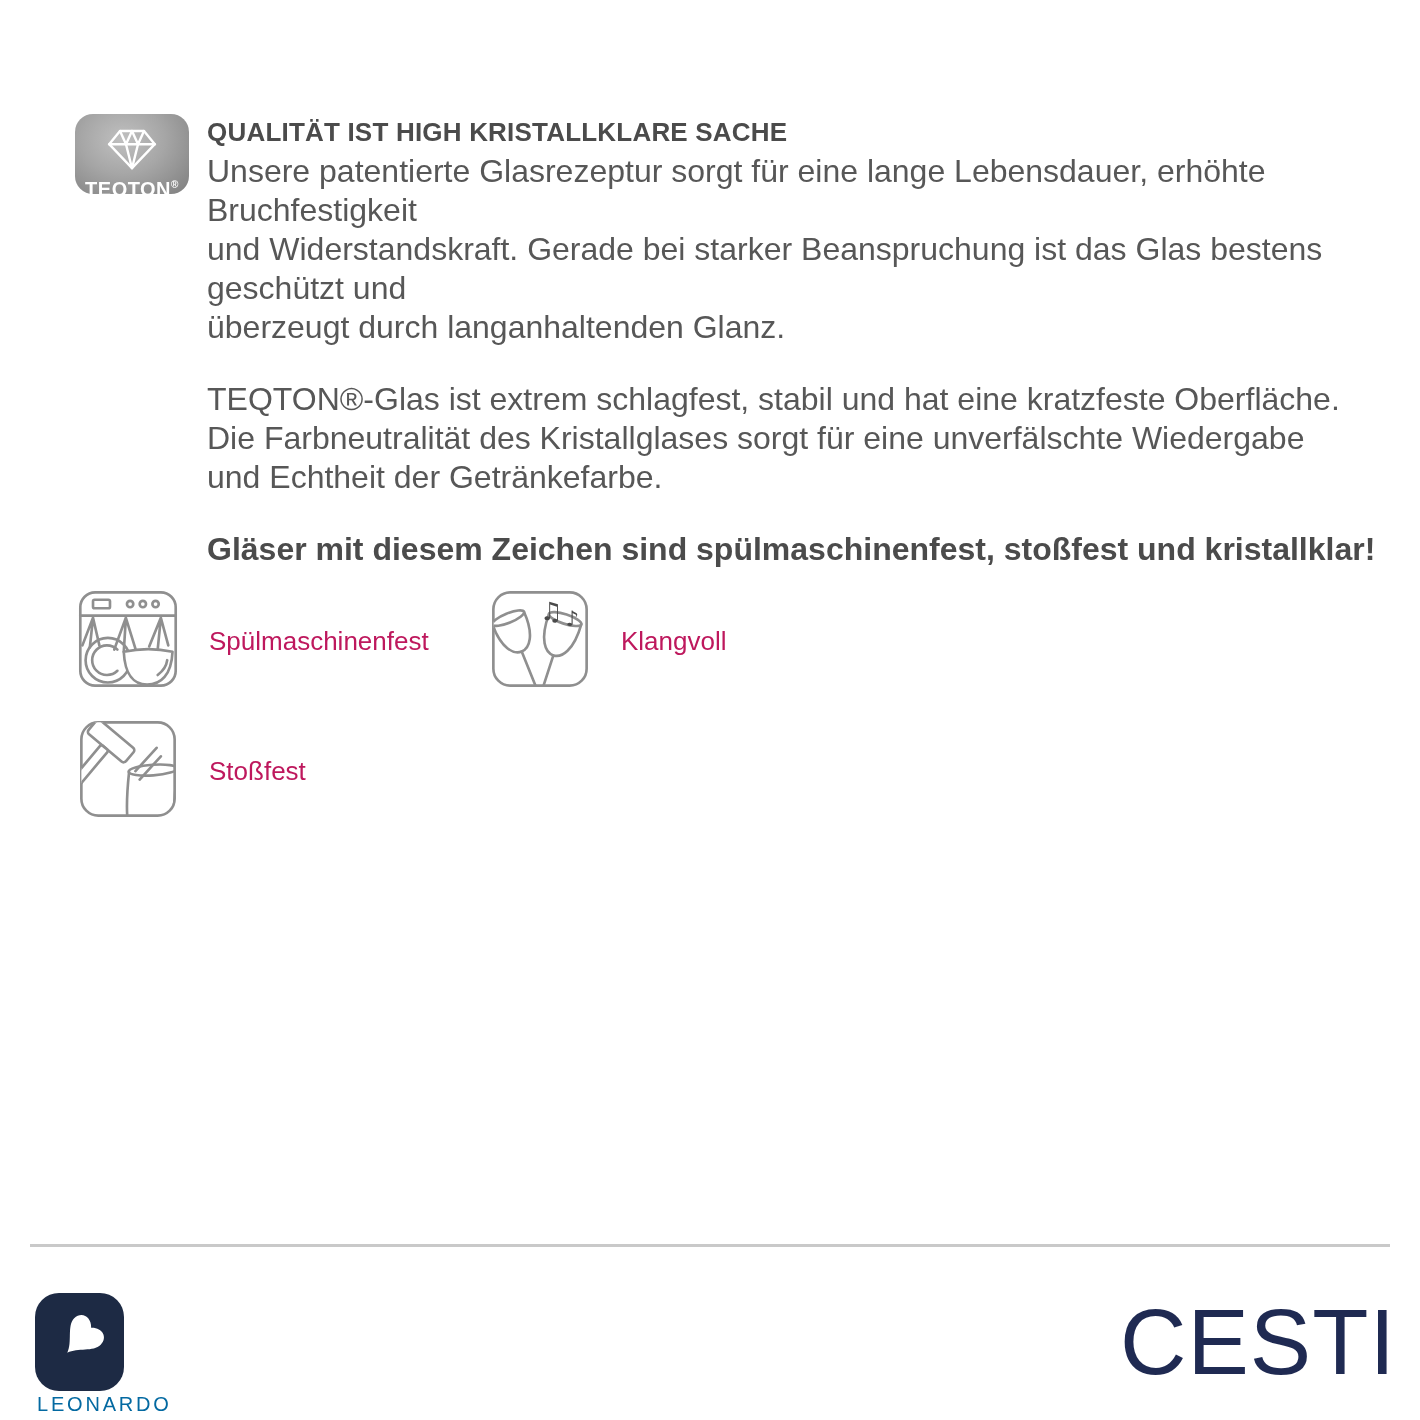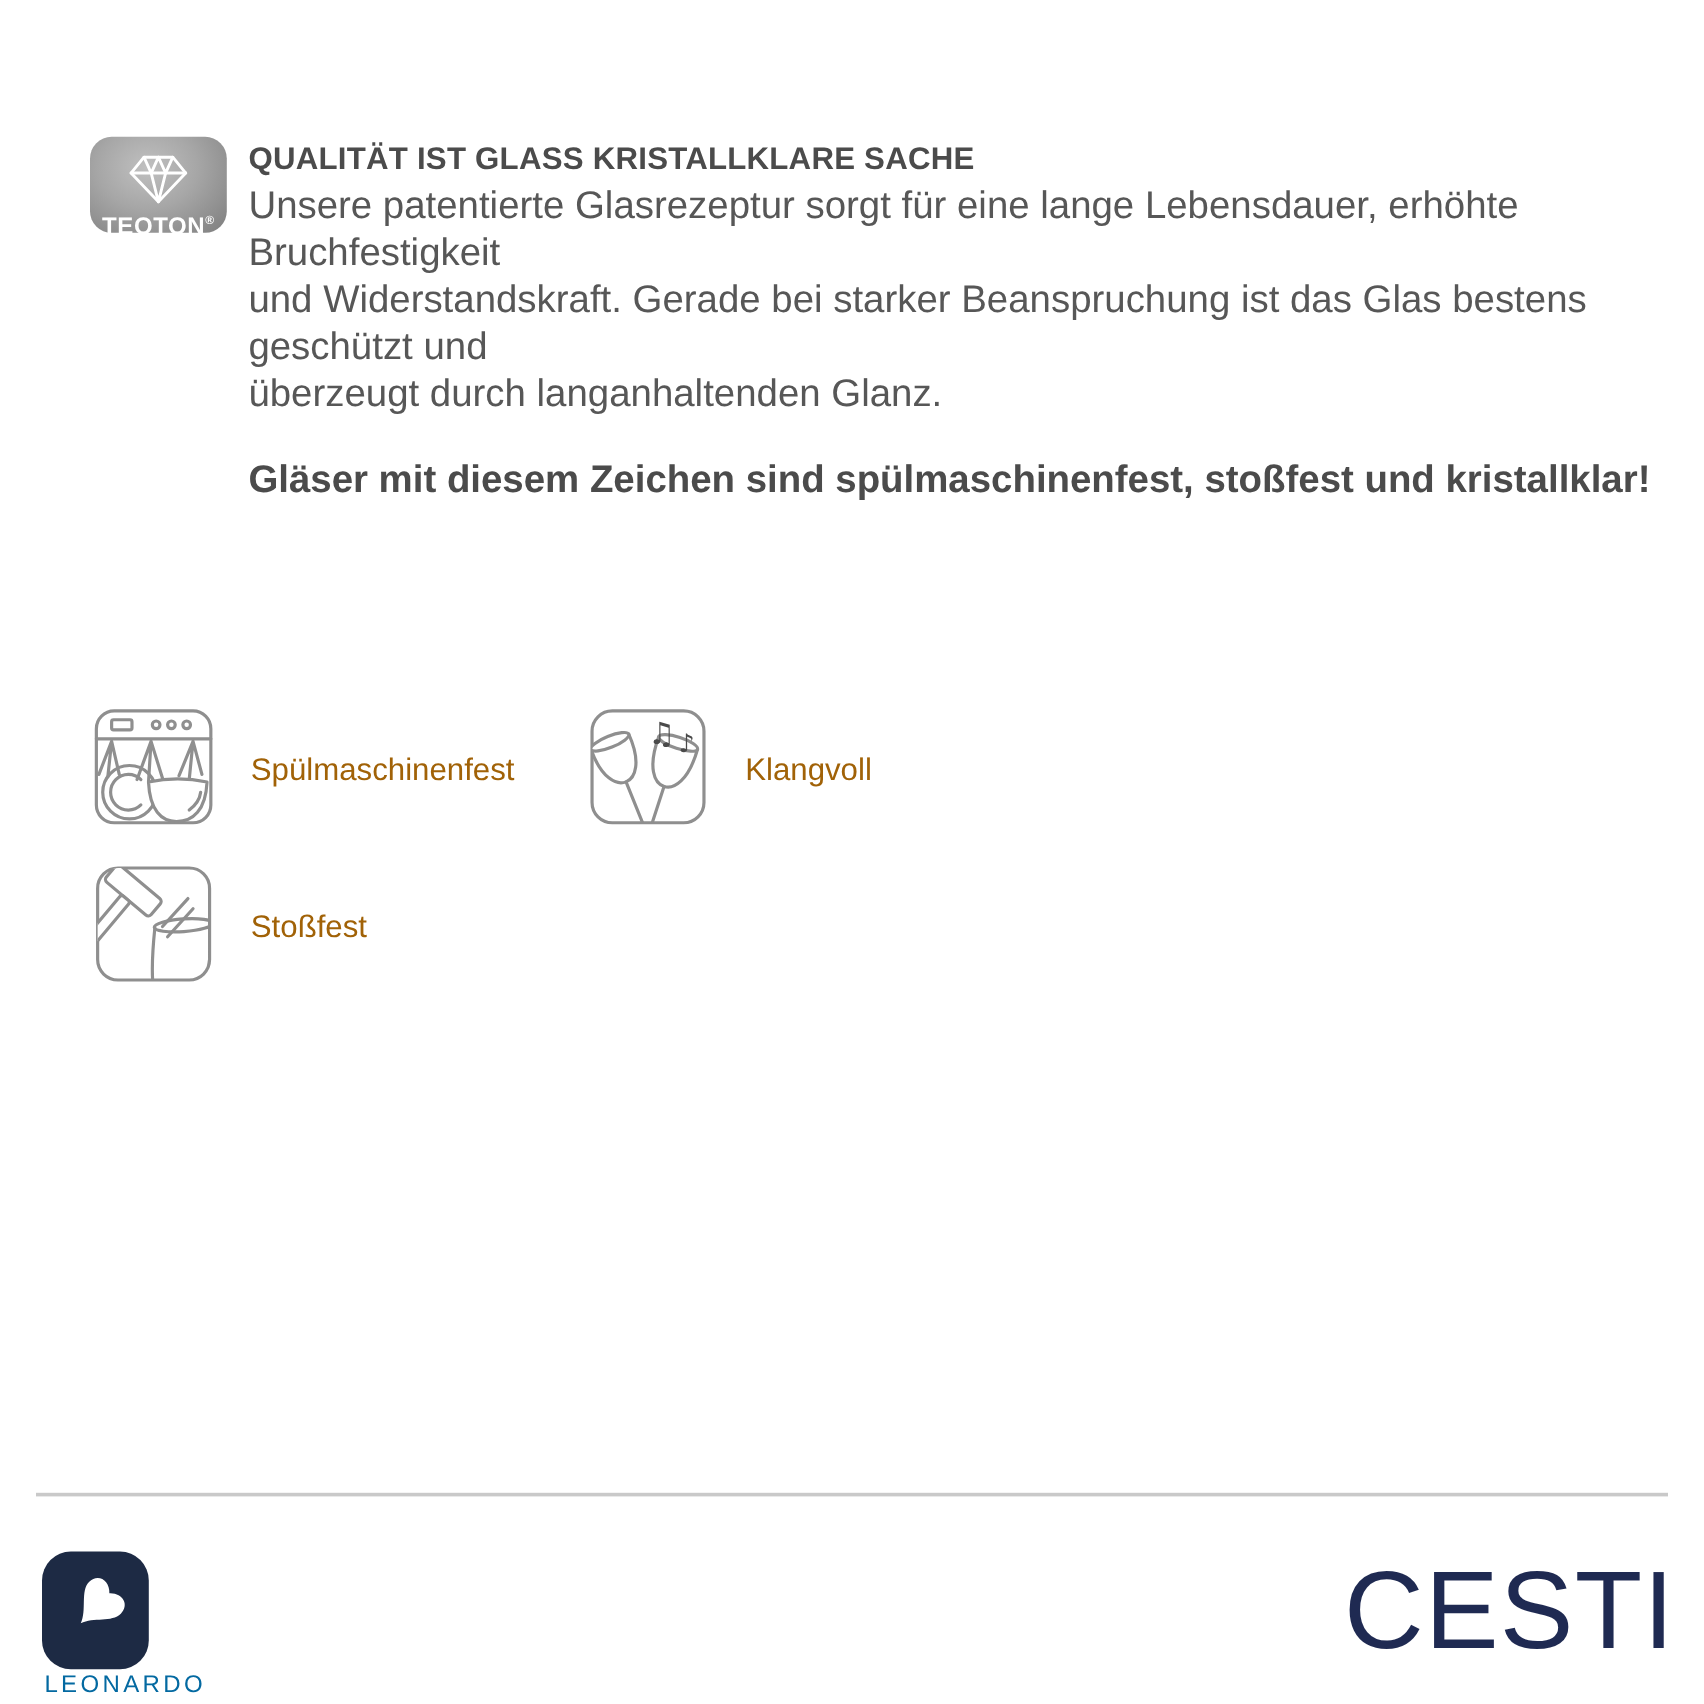--- a/index.html
+++ b/index.html
@@ -20,21 +20,21 @@
   .badge-sub{color:rgba(255,255,255,.85);font-size:7.5px;letter-spacing:1.3px;margin-top:1px;white-space:nowrap;}
   
   .content{position:absolute;left:207px;top:112px;width:1175px;color:#575757;}
   .content .heading{font-size:26px;font-weight:bold;color:#4b4b4b;line-height:40px;margin:0;letter-spacing:.2px;}
   .content p{font-size:32px;line-height:39px;margin:0 0 33px 0;white-space:pre-line;}
   .content p.highlight{font-weight:bold;color:#4b4b4b;margin-top:12px;}
   
   .features{position:absolute;left:75px;top:586px;display:grid;grid-template-columns:412px auto;row-gap:20px;}
   .feature{display:flex;align-items:center;gap:28px;}
   .feature svg{width:106px;height:106px;flex:0 0 auto;}
-  .feature-label{font-size:26px;color:#a16207;}
+  .feature-label{font-size:26px;color:#be185d;}
   
   .divider{position:absolute;left:30px;top:1244px;width:1360px;height:3px;background:#c9c9c9;}
   .brand-logo{
     position:absolute;left:35px;top:1293px;width:89px;height:98px;border-radius:24px;
     background:#1d2a44;display:flex;align-items:center;justify-content:center;
   }
   .brand-name{position:absolute;left:37px;top:1393px;font-size:20px;letter-spacing:2.8px;color:#0369a1;}
   .collection-name{position:absolute;right:24px;top:1296px;font-size:92px;line-height:1;color:#1f2a52;letter-spacing:1px;}
   .icon-stroke{stroke:#8f8f8f;fill:none;stroke-width:2.5;stroke-linecap:round;stroke-linejoin:round;}
   .icon-fillwhite{stroke:#8f8f8f;fill:#ffffff;stroke-width:2.5;stroke-linecap:round;stroke-linejoin:round;}
@@ -51,24 +51,27 @@
         <path d="M30 10 L40 32 M50 10 L40 32 M50 10 L60 32 M70 10 L60 32"></path>
         <path d="M40 32 L50 72 M60 32 L50 72"></path>
       </g>
     </svg>
   </span>
   <div class="badge-name"><span>TEQTON</span><sup>®</sup></div>
   <div class="badge-sub">HIGH QUALITY GLASS</div>
 </div>
 
 <div class="content">
-  <h1 class="heading">QUALITÄT IST GLASS KRISTALLKLARE SACHE</h1>
+  <h1 class="heading">QUALITÄT IST HIGH KRISTALLKLARE SACHE</h1>
   <p>Unsere patentierte Glasrezeptur sorgt für eine lange Lebensdauer, erhöhte Bruchfestigkeit
 und Widerstandskraft. Gerade bei starker Beanspruchung ist das Glas bestens geschützt und
 überzeugt durch langanhaltenden Glanz.</p>
+  <p>TEQTON®-Glas ist extrem schlagfest, stabil und hat eine kratzfeste Oberfläche.
+Die Farbneutralität des Kristallglases sorgt für eine unverfälschte Wiedergabe
+und Echtheit der Getränkefarbe.</p>
   <p class="highlight">Gläser mit diesem Zeichen sind spülmaschinenfest, stoßfest und kristallklar!</p>
 </div>
 
 <div class="features">
 
   <div class="feature">
     <span>
       <svg viewBox="0 0 100 100">
         <g class="icon-stroke">
           <rect x="5" y="6" width="90" height="88" rx="14"></rect>

